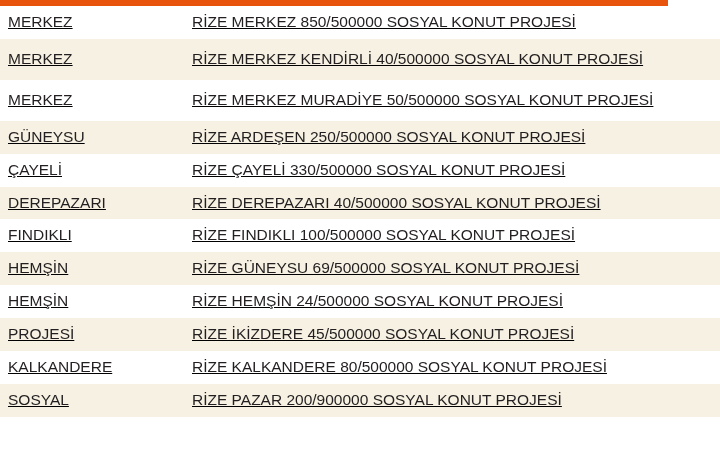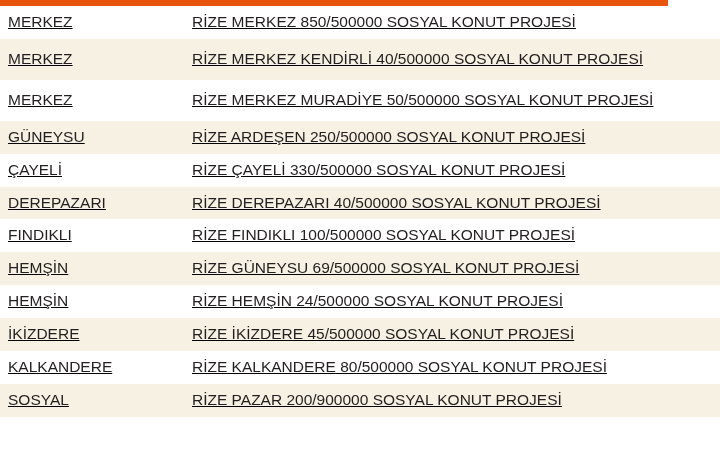--- a/index.html
+++ b/index.html
@@ -114,21 +114,21 @@
           <td class="col-district">HEMŞİN</td>
           <td class="col-project">RİZE GÜNEYSU 69/500000 SOSYAL KONUT PROJESİ</td>
           <td class="col-count">69</td>
         </tr>
         <tr class="row-plain">
           <td class="col-district">HEMŞİN</td>
           <td class="col-project">RİZE HEMŞİN 24/500000 SOSYAL KONUT PROJESİ</td>
           <td class="col-count">24</td>
         </tr>
         <tr class="row-alt">
-          <td class="col-district">İKİZDERE</td>
+          <td class="col-district">PROJESİ</td>
           <td class="col-project">RİZE İKİZDERE 45/500000 SOSYAL KONUT PROJESİ</td>
           <td class="col-count">89</td>
         </tr>
         <tr class="row-plain">
           <td class="col-district">KALKANDERE</td>
           <td class="col-project">RİZE KALKANDERE 80/500000 SOSYAL KONUT PROJESİ</td>
           <td class="col-count">80</td>
         </tr>
         <tr class="row-alt">
           <td class="col-district">SOSYAL</td>

